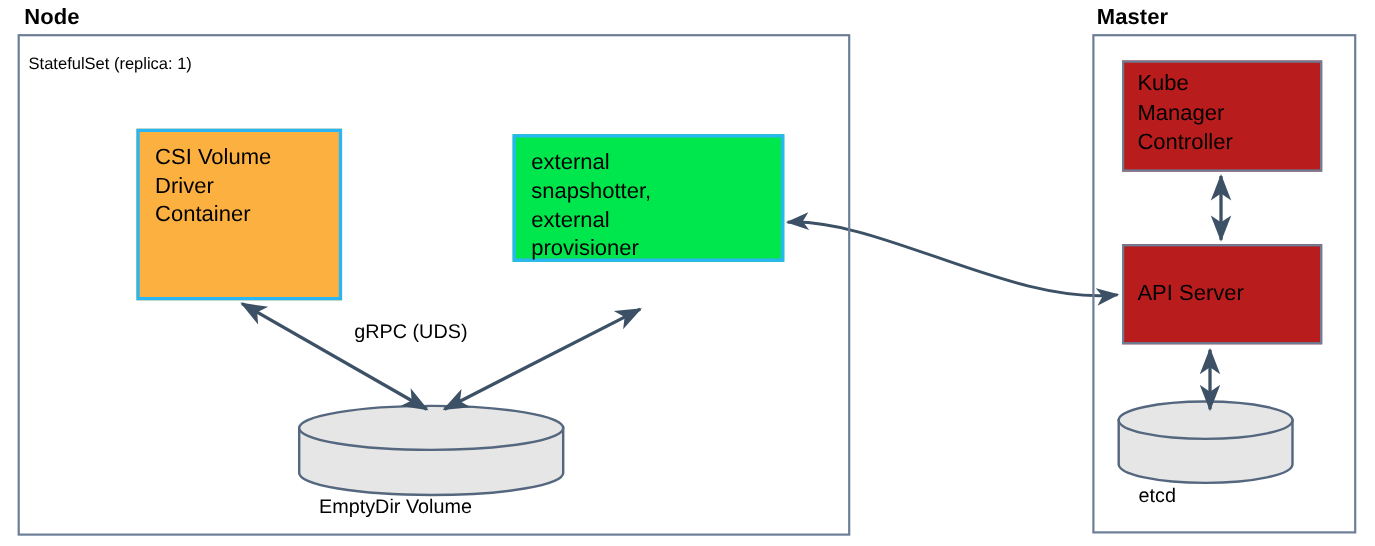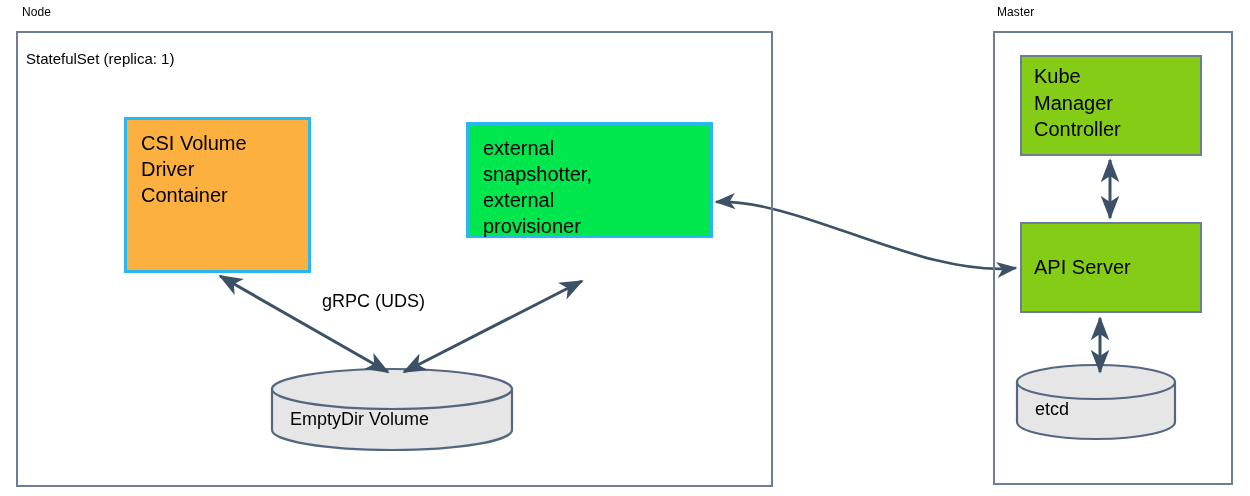--- a/index.html
+++ b/index.html
@@ -15,22 +15,22 @@
     position: relative;
     width: 1250px;
     height: 496px;
     background: #ffffff;
     overflow: hidden;
   }
   .abs { position: absolute; }
 
   
   .group-label {
-    font-size: 12px;
-    font-weight: normal;
+    font-size: 20px;
+    font-weight: bold;
     color: #000000;
     letter-spacing: 0.1px;
     white-space: nowrap;
   }
 
   
   .container-box {
     border: 2px solid #6c7e96;
     background: transparent;
     box-sizing: border-box;
@@ -50,37 +50,38 @@
     font-size: 20px;
     line-height: 1.30;
     color: #000000;
   }
   .comp-box .line { display: block; white-space: nowrap; }
 
   
   .grey-box {
     box-sizing: border-box;
     border: 2px solid #6c7e96;
-    background: #84cc16;
+    background: #b91c1c;
     color: #000000;
     font-size: 20px;
     line-height: 1.33;
     padding: 6px 0 0 12px;
   }
   .grey-box .line { display: block; white-space: nowrap; }
   .grey-box.centered {
     display: flex;
     align-items: center;
     padding: 0 0 0 12px;
   }
   .cyl-label {
     position: absolute;
     font-size: 18px;
     color: #000000;
     white-space: nowrap;
+    margin-top: 41px;
   }
 
   
   #arrows {
     position: absolute;
     left: 0; top: 0;
     width: 1250px;
     height: 496px;
     pointer-events: none;
   }

